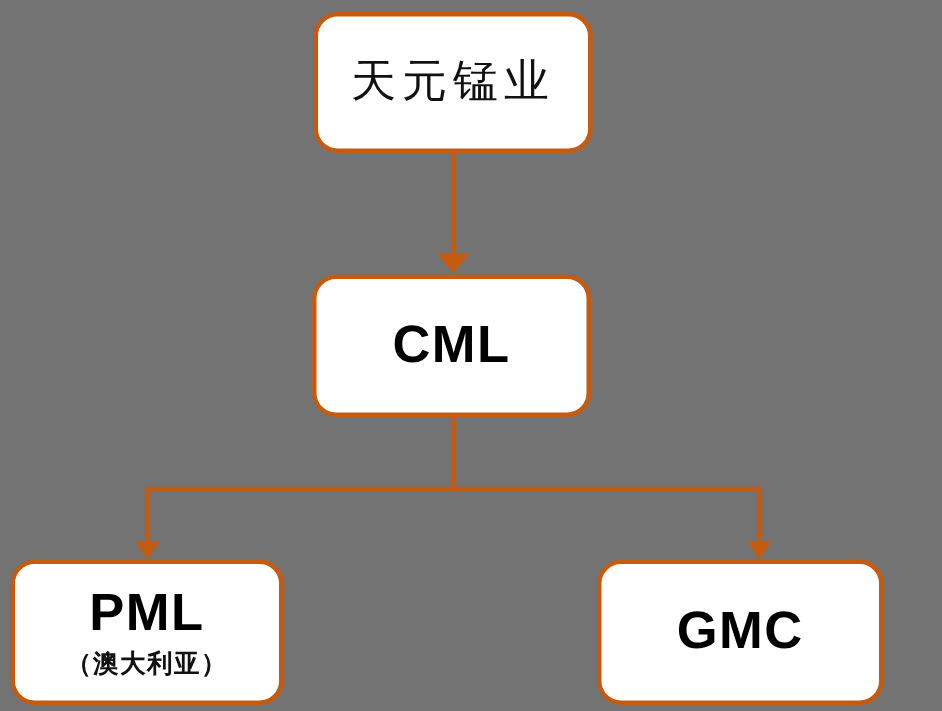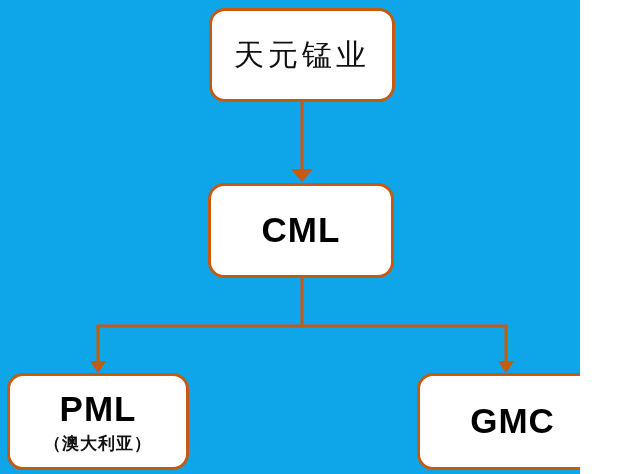--- a/index.html
+++ b/index.html
@@ -1,22 +1,22 @@
 <!DOCTYPE html>
 <html><head>
 <meta charset="utf-8">
 <style>
   html, body { margin: 0; padding: 0; }
   body { width: 628px; height: 474px; }
 
   .canvas {
     position: relative;
-    width: 580px;
+    width: 628px;
     height: 474px;
-    background: #0ea5e9;
+    background: #737373;
     overflow: hidden;
     font-family: "Liberation Sans", sans-serif;
   }
 
   .connectors {
     position: absolute;
     left: 0; top: 0;
     width: 628px; height: 474px;
   }
   .edge-line {
@@ -38,21 +38,21 @@
     display: flex;
     flex-direction: column;
     align-items: center;
     justify-content: center;
     text-align: center;
     color: #111111;
   }
   .node-parent  { left: 209px; top: 8px;   width: 186px; height: 94px; }
   .node-middle  { left: 208px; top: 183px; width: 186px; height: 95px; }
   .node-left    { left: 7px;   top: 373px; width: 182px; height: 97px; }
-  .node-right   { left: 417px; top: 373px; width: 191px; height: 97px; }
+  .node-right   { left: 398px; top: 373px; width: 191px; height: 97px; }
 
   .label-cjk {
     font-family: "DejaVu Serif", serif;
     font-size: 30px;
     letter-spacing: 4px;
     color: #111111;
     line-height: 1.2;
   }
   .label-latin {
     font-family: "Liberation Sans", sans-serif;

